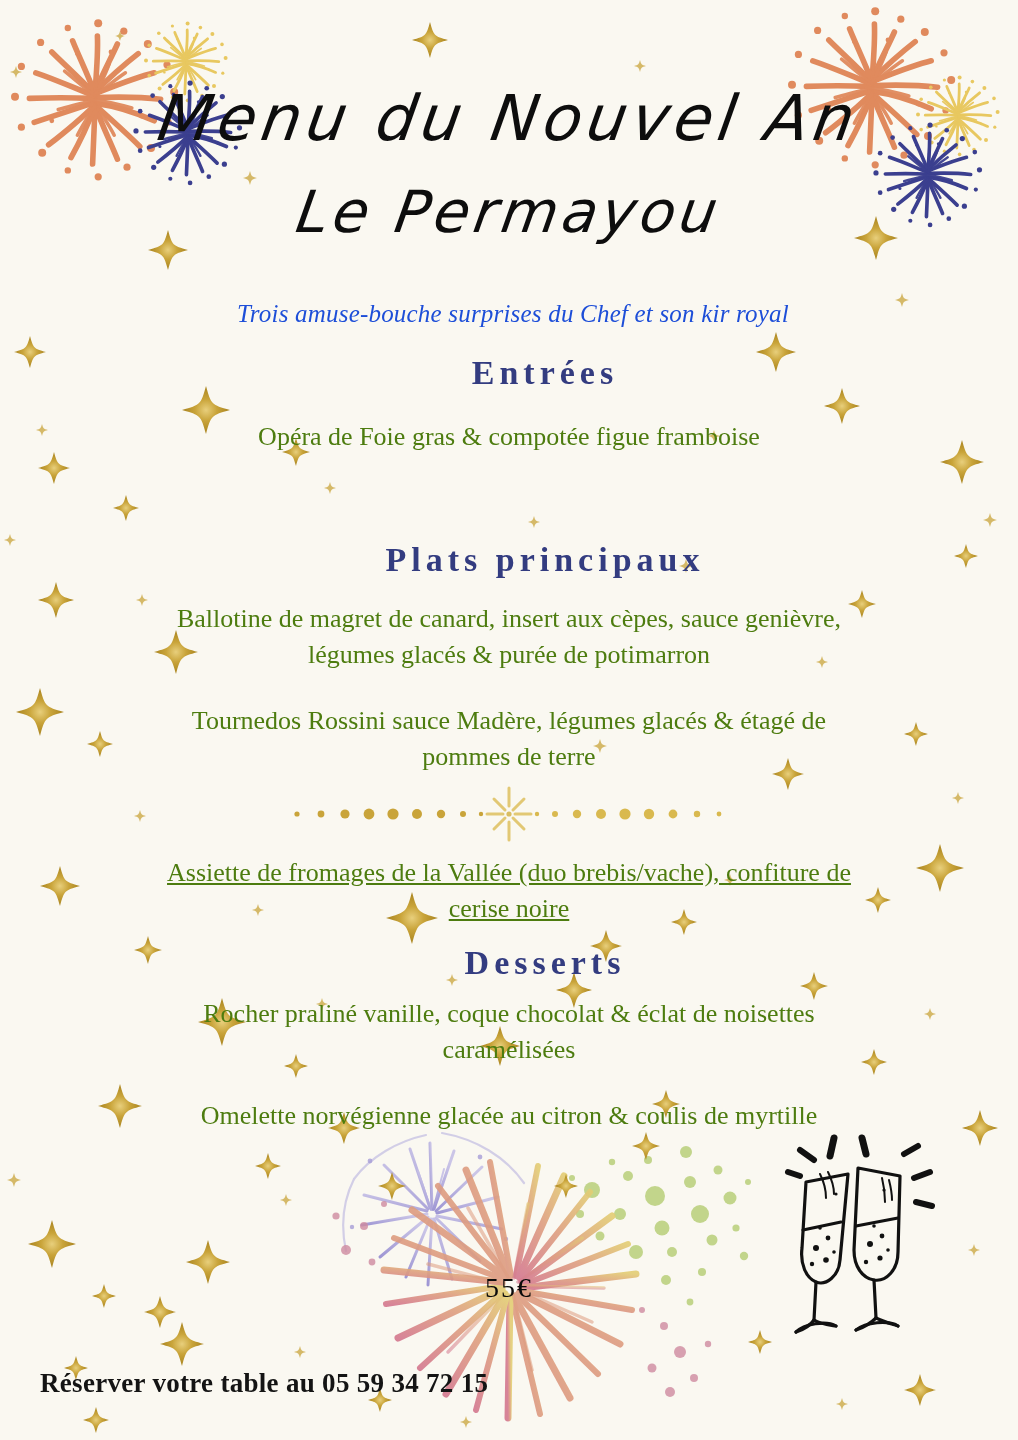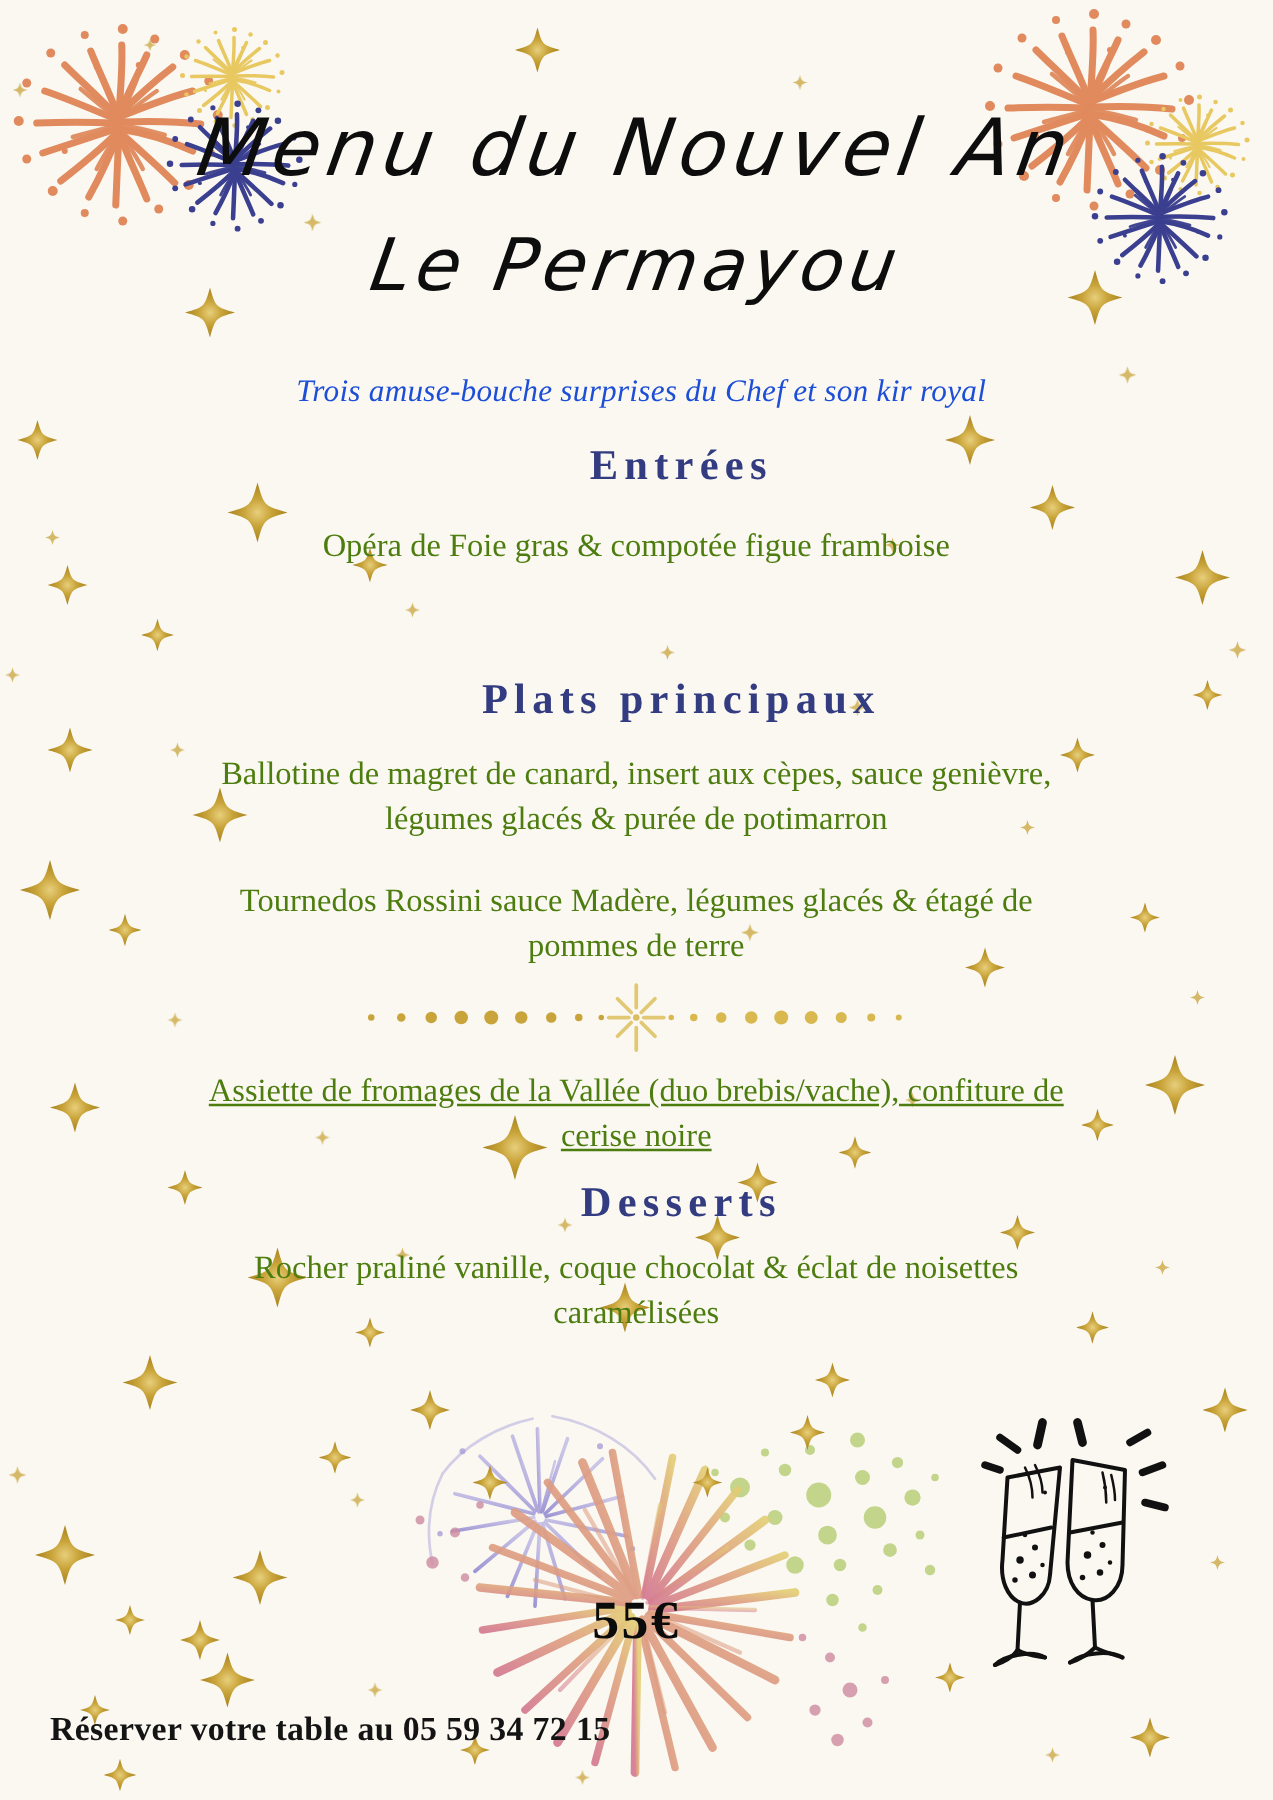--- a/index.html
+++ b/index.html
@@ -106,22 +106,22 @@
   .d5 { top: 855px; text-decoration: underline; }
   .d6 { top: 996px; }
   .d7 { top: 1098px; }
 
   .price {
     position: absolute;
     top: 1272px;
     left: 0;
     width: 100%;
     text-align: center;
-    font-size: 43px;
-    font-weight: 700;
+    font-size: 28px;
+    font-weight: 400;
     color: #0b0b0b;
     letter-spacing: 2px;
     z-index: 6;
   }
 
   .footer {
     position: absolute;
     top: 1368px;
     left: 40px;
     font-size: 27px;
@@ -568,19 +568,20 @@
         <circle cx="384" cy="28" r="4.4"></circle>
         <circle cx="408" cy="28" r="3.2"></circle>
         <circle cx="430" cy="28" r="2.4"></circle>
       </g>
     </svg>
 
     <div class="dish d5">Assiette de fromages de la Vallée (duo brebis/vache), confiture de cerise noire</div>
 
     <div class="section-head head-desserts">Desserts</div>
     <div class="dish dish-narrow d6">Rocher praliné vanille, coque chocolat &amp; éclat de noisettes caramélisées</div>
+    <div class="dish d7">Omelette norvégienne glacée au citron &amp; coulis de myrtille</div>
 
     <div class="price">55€</div>
 
     <div class="footer">Réserver votre table au 05 59 34 72 15</div>
 
   </div>
 </div>
 
 </body></html>

